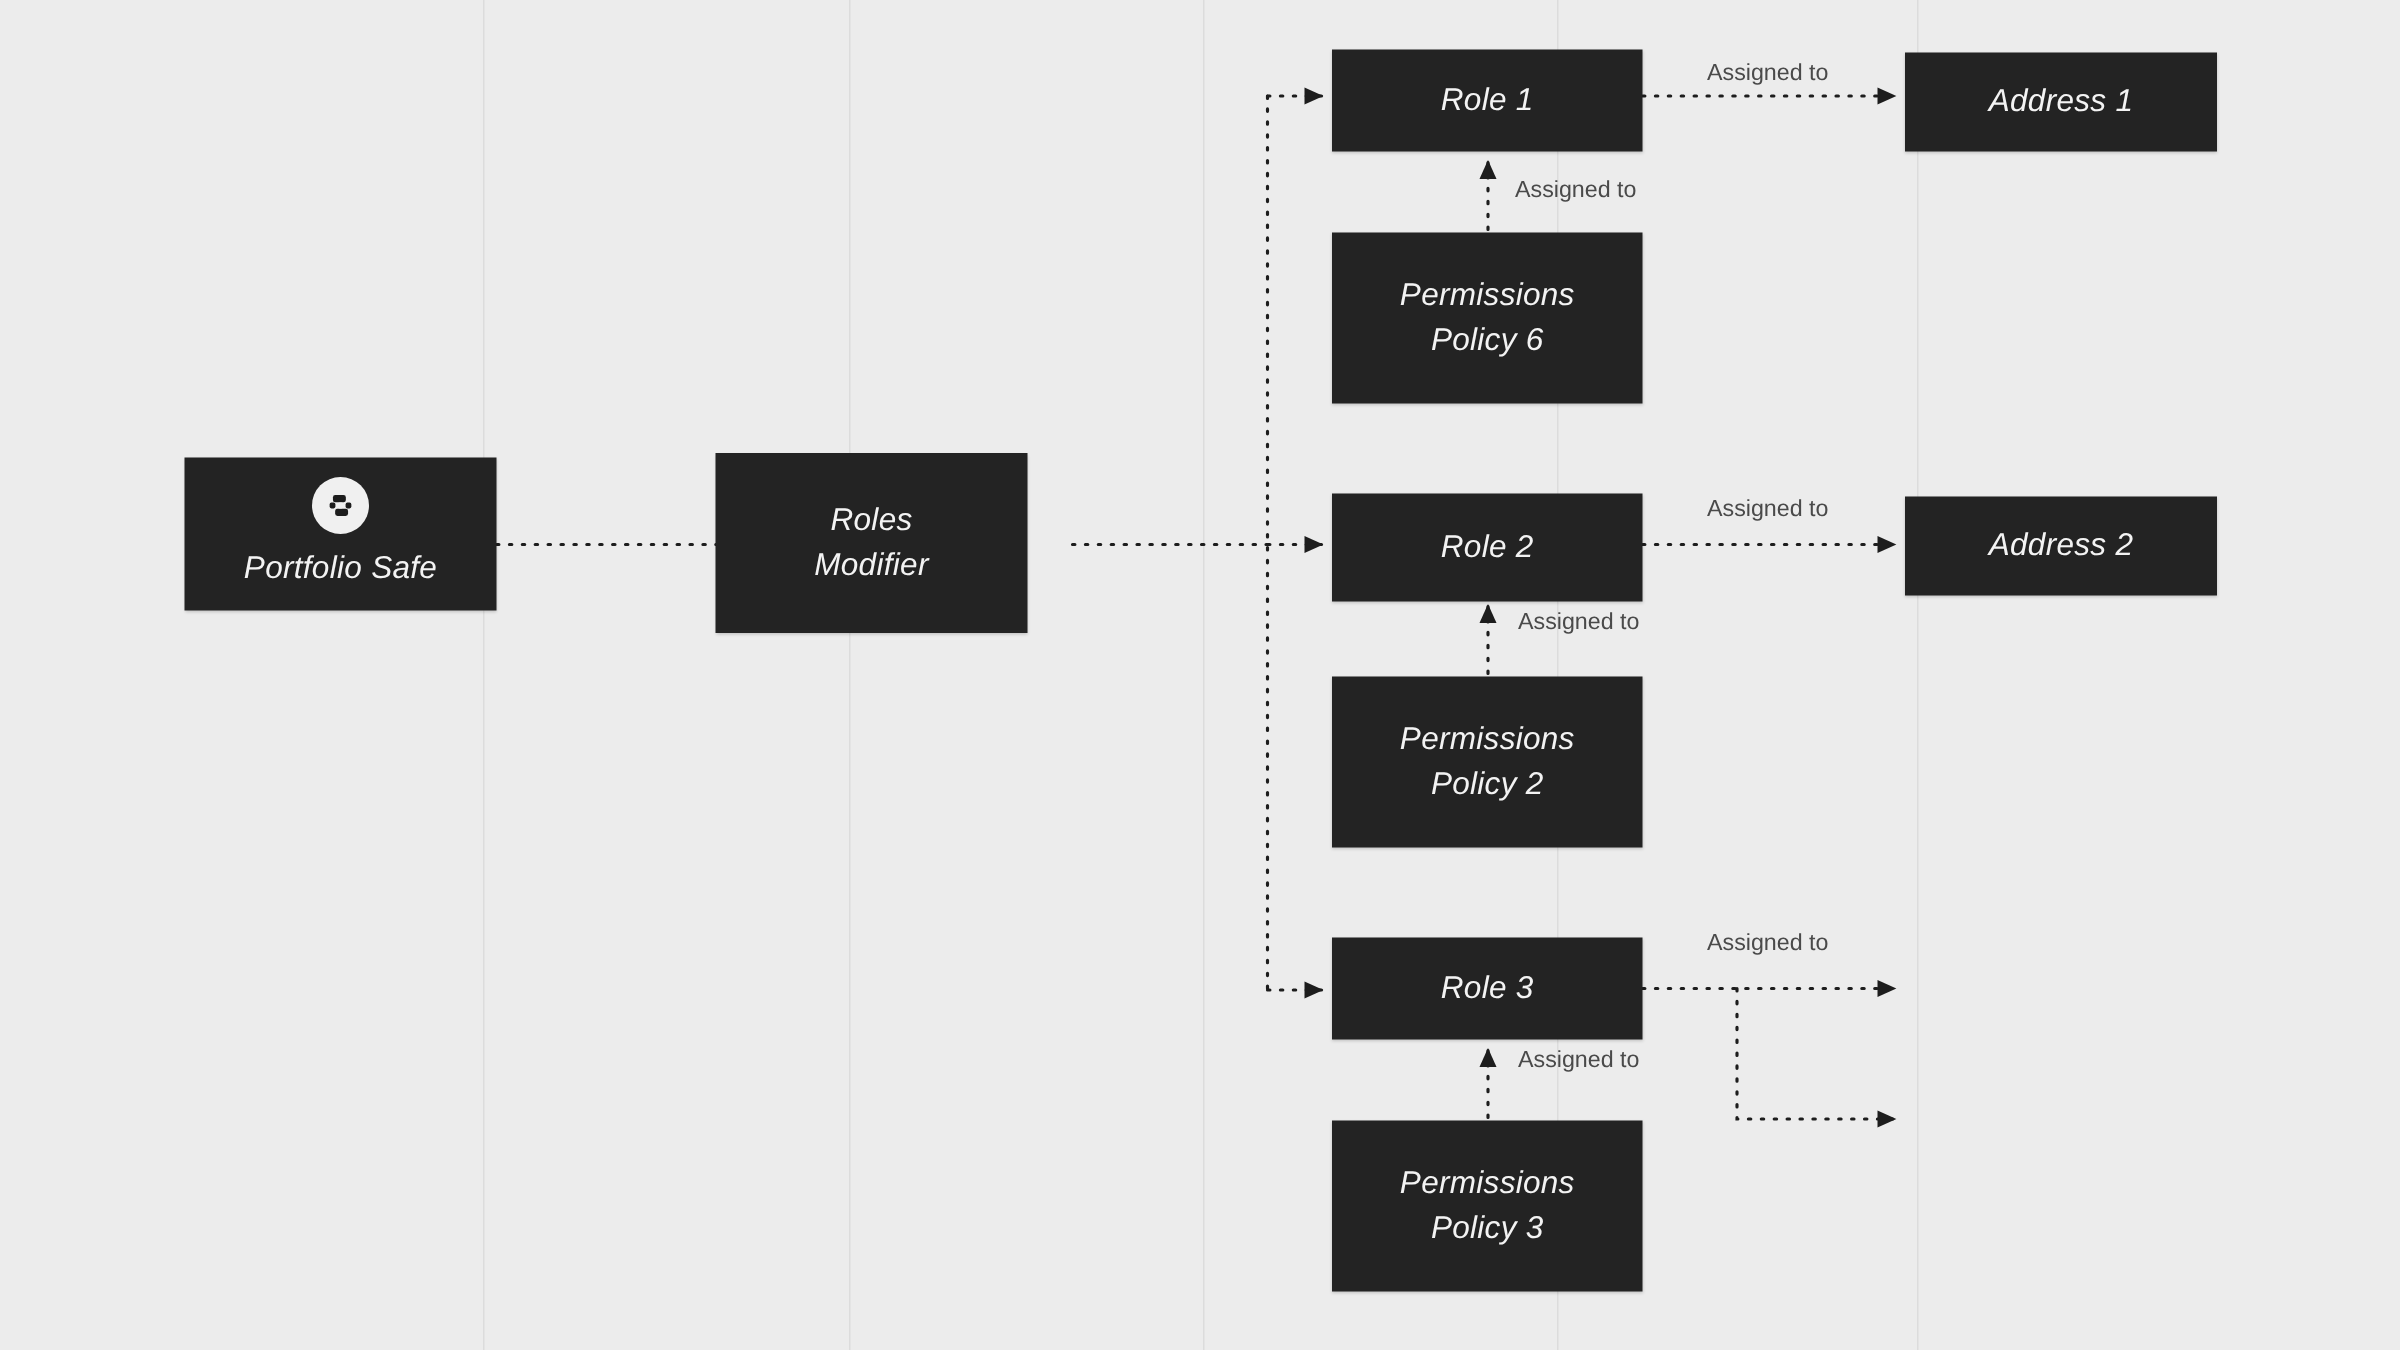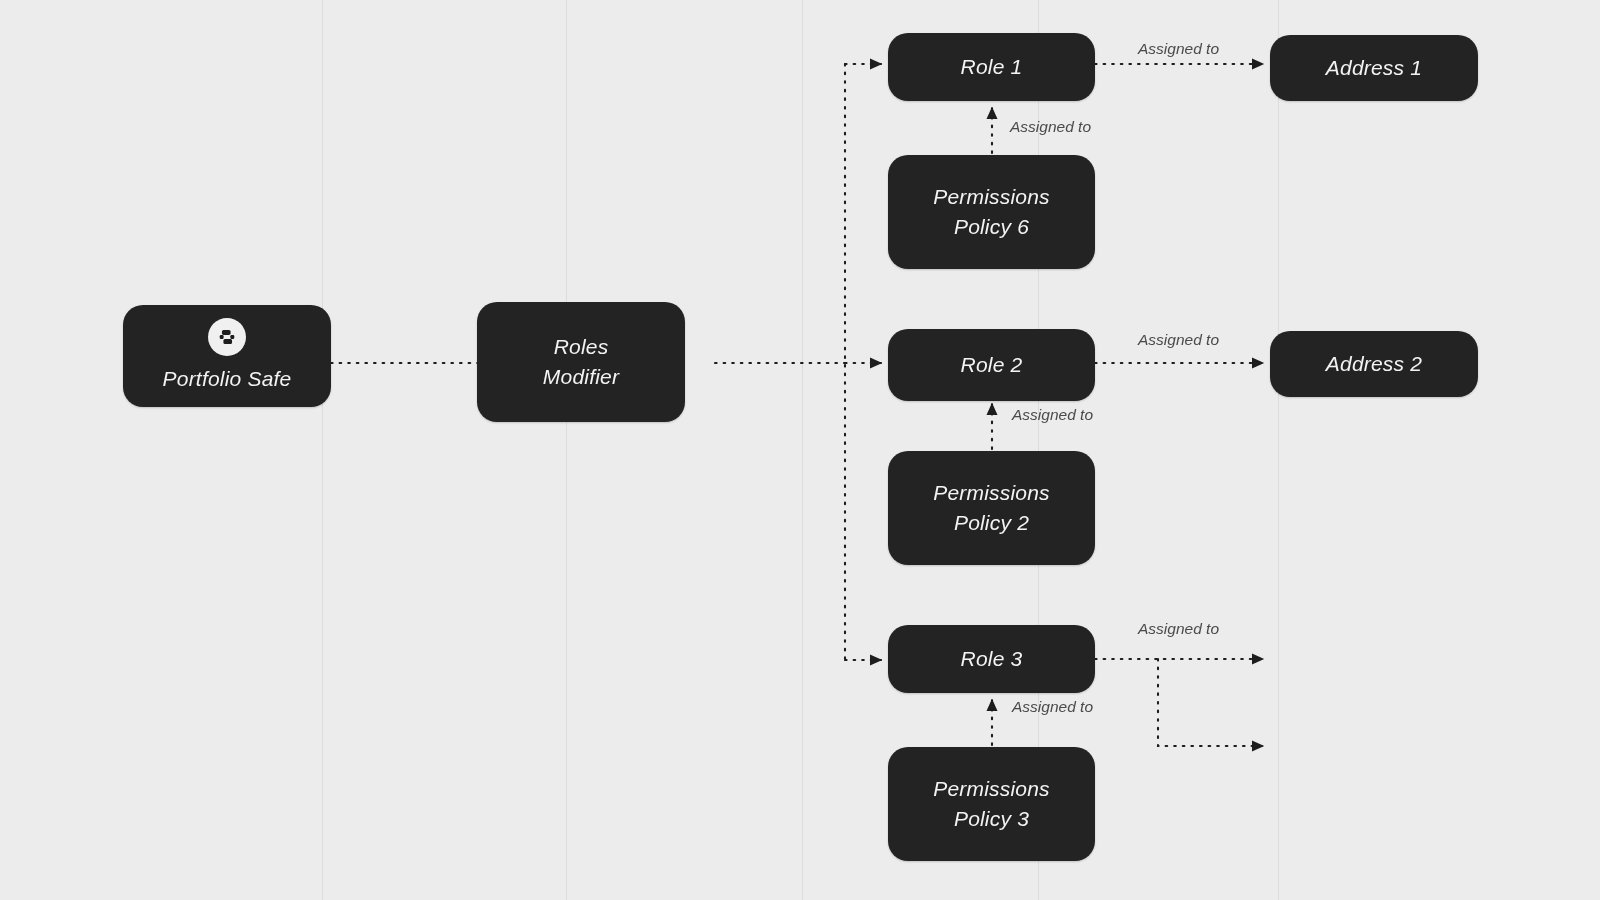--- a/index.html
+++ b/index.html
@@ -22,21 +22,21 @@
     position: absolute;
     top: 0;
     bottom: 0;
     width: 1px;
     background: #dcdcdc;
   }
   
   .node {
     position: absolute;
     background: #232323;
-    border-radius: 20px;
+    border-radius: 0;
     color: #f3f3f3;
     display: flex;
     flex-direction: column;
     align-items: center;
     justify-content: center;
     font-style: italic;
     font-size: 21px;
     line-height: 1.42;
     text-align: center;
     box-sizing: border-box;
@@ -50,21 +50,20 @@
     border-radius: 50%;
     background: #f0f0f0;
     display: flex;
     align-items: center;
     justify-content: center;
     margin-bottom: 8px;
   }
   
   .edge-label {
     position: absolute;
-    font-style: italic;
     font-size: 15.5px;
     color: #4a4a4a;
     white-space: nowrap;
   }
   svg.edges {
     position: absolute;
     left: 0; top: 0;
     width: 1600px;
     height: 900px;
     overflow: visible;

